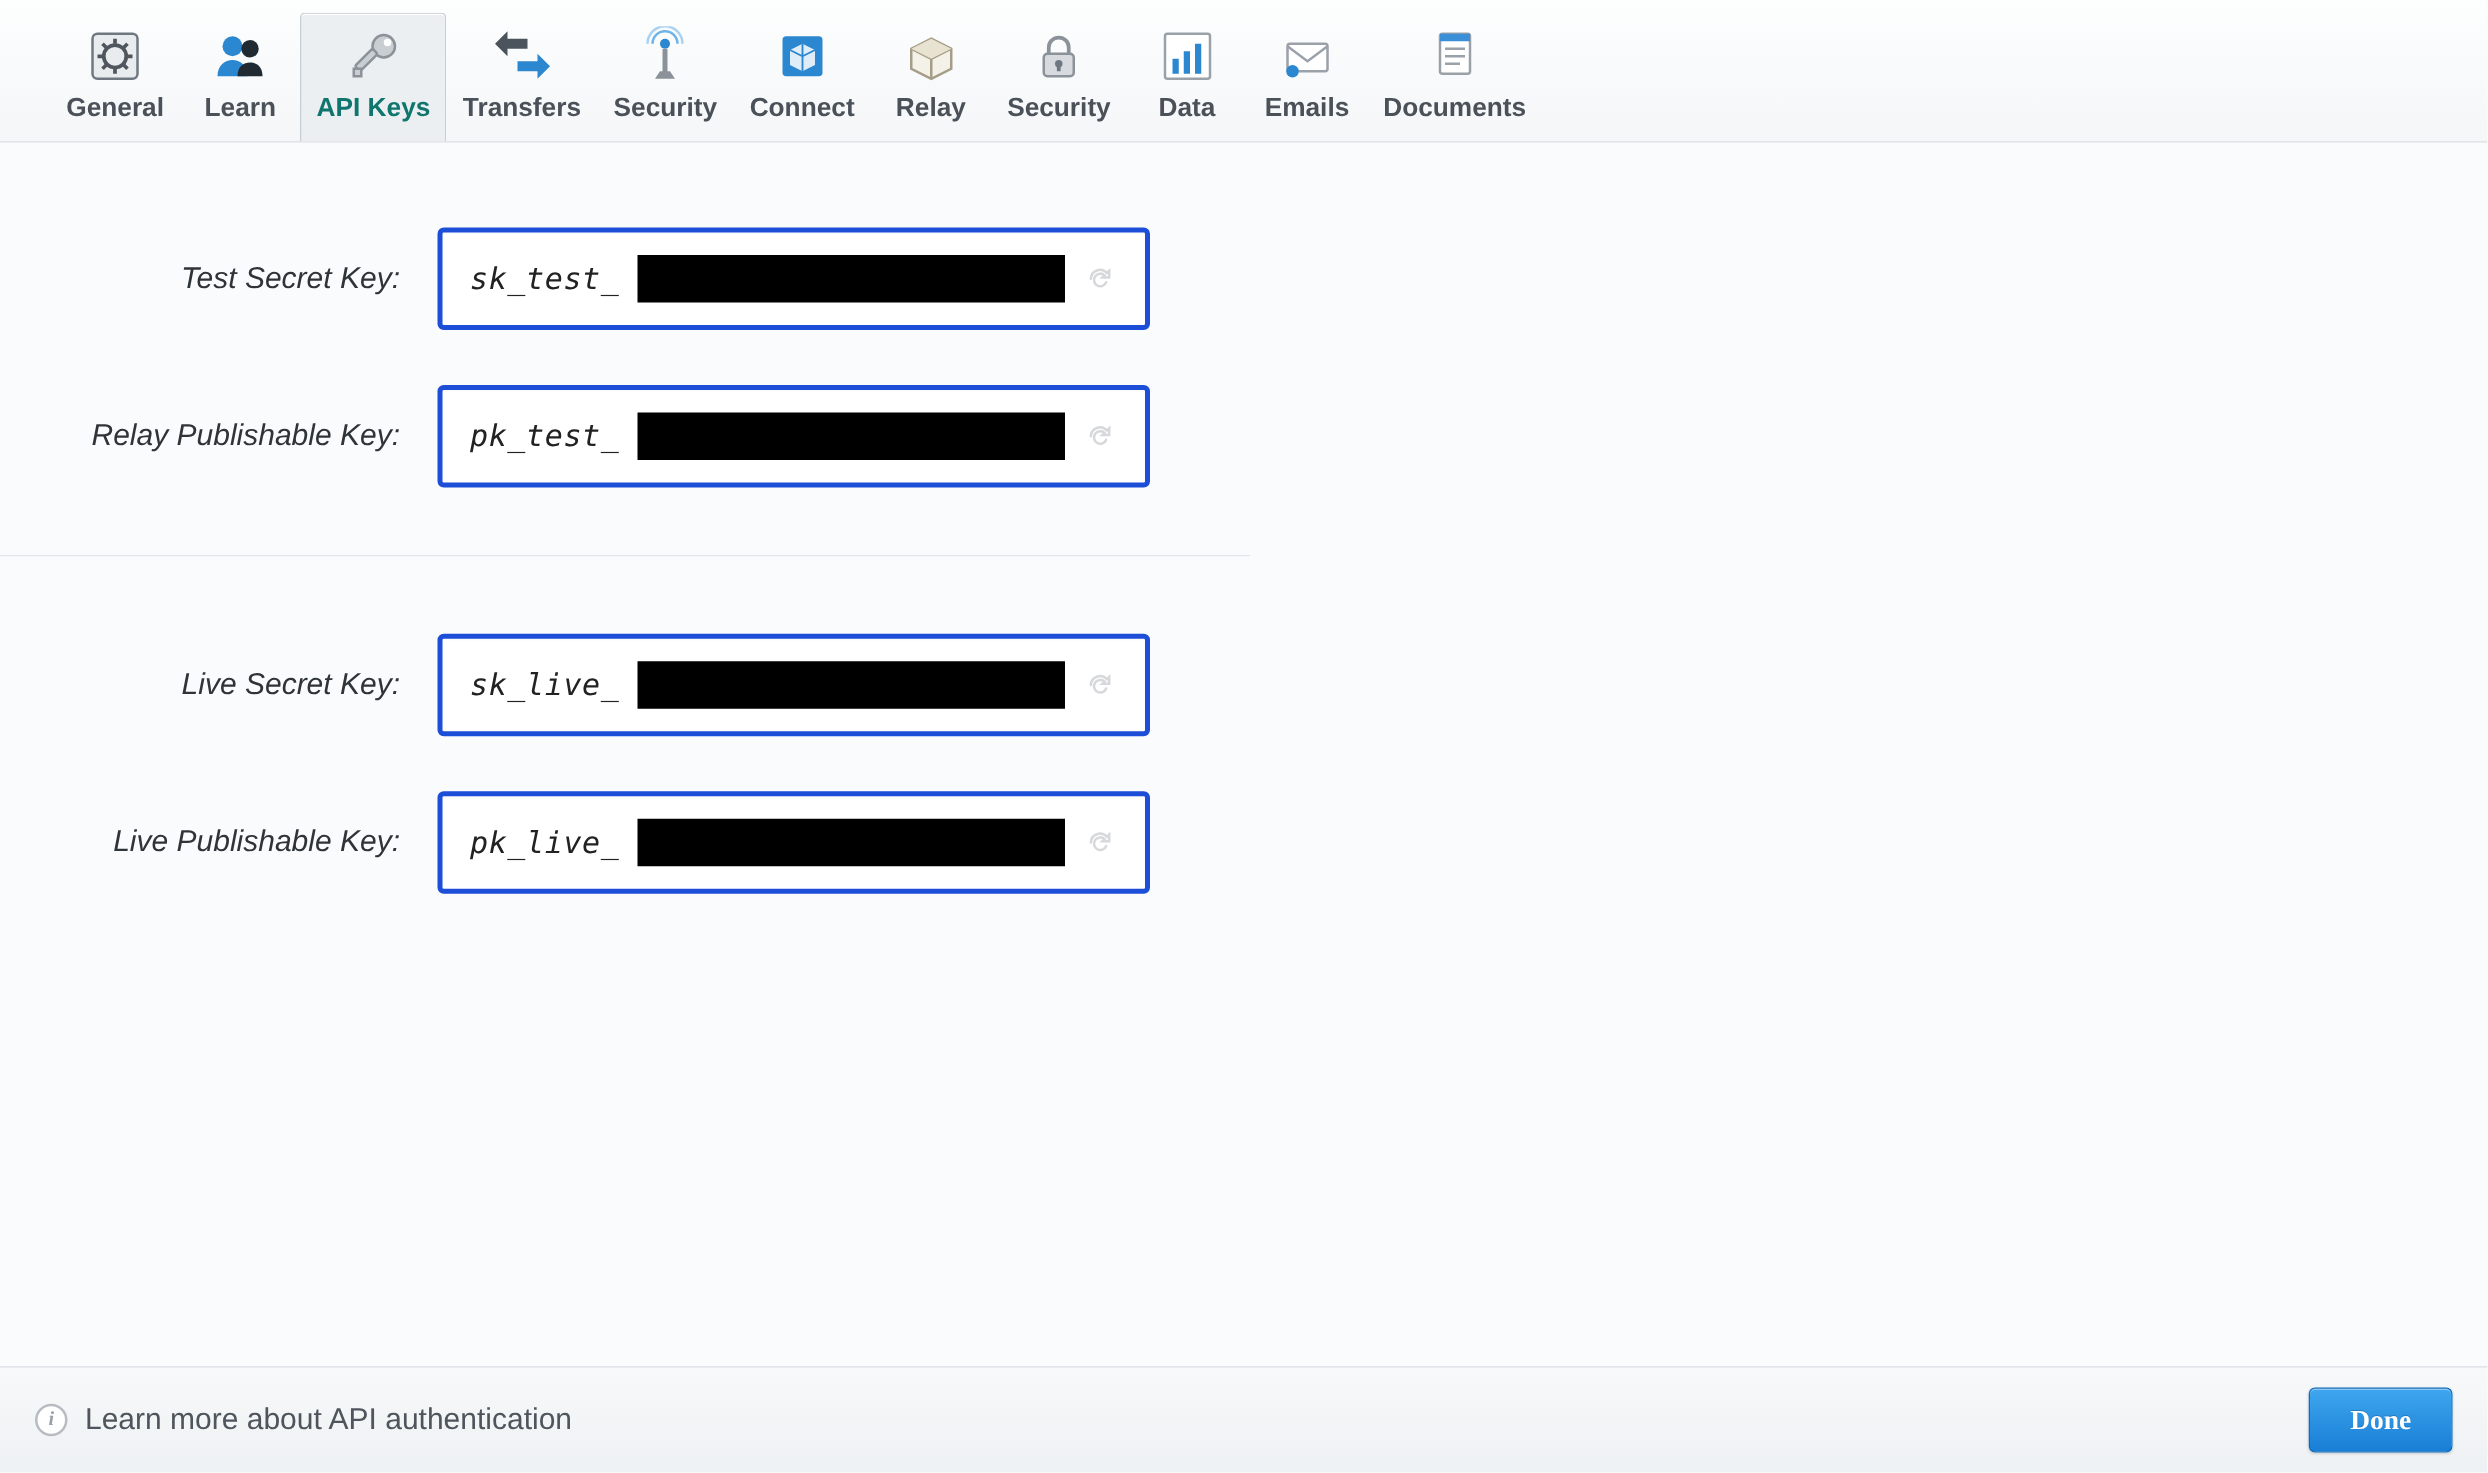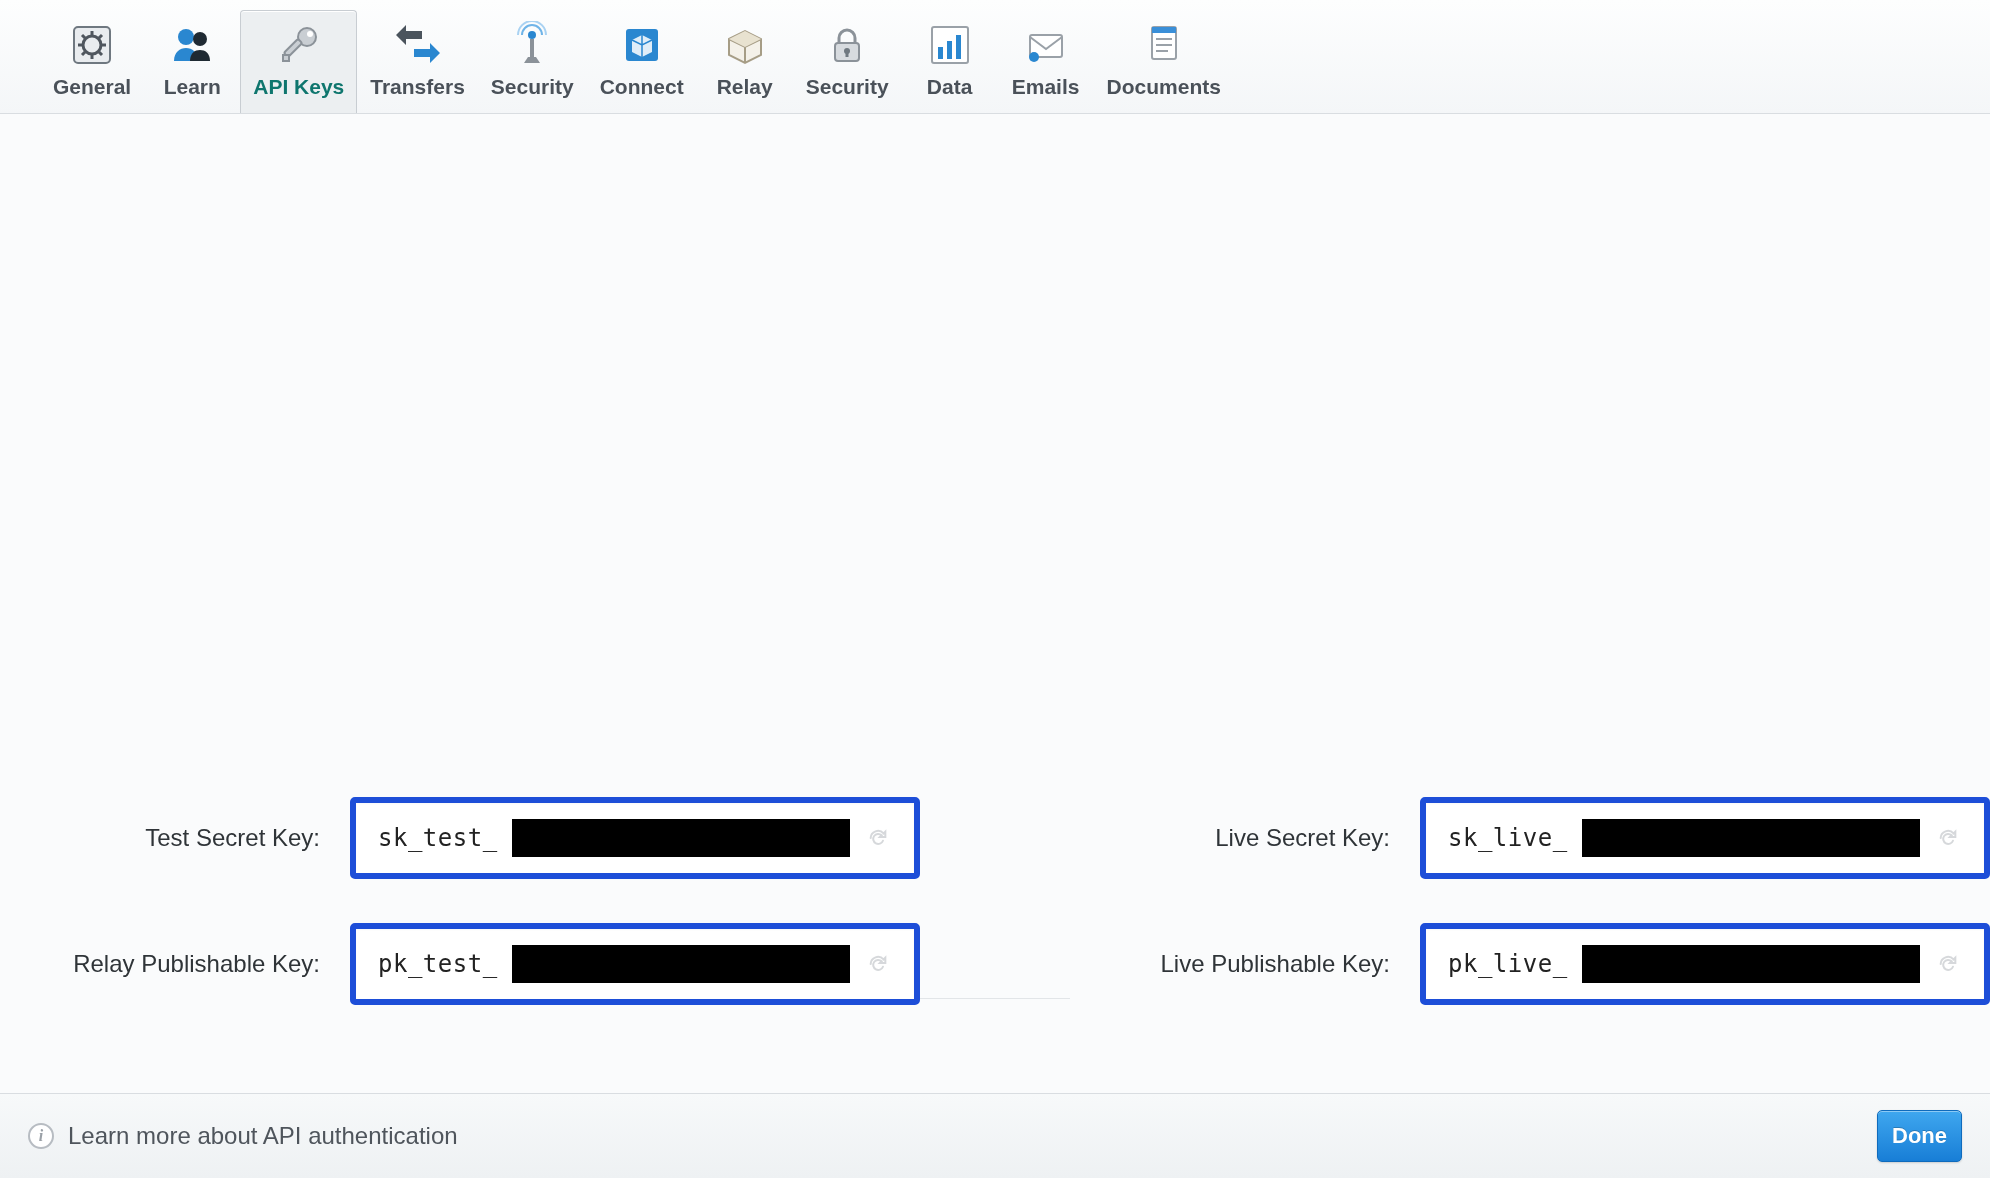--- a/index.html
+++ b/index.html
@@ -51,23 +51,24 @@
     align-items: center;
     justify-content: center;
     margin-bottom: 6px;
   }
   .tool .label { white-space: nowrap; }
 
   
   .content {
     flex: 1;
     display: flex;
-    flex-direction: row;
-    align-items: flex-end;
+    flex-direction: column;
+    align-items: flex-start;
     padding: 40px 0 60px 0;
+    font-style: italic;
   }
   .group {
     width: 1000px;
     max-width: 92%;
     display: flex;
     flex-direction: column;
     gap: 44px;
     padding: 28px 0;
   }
   .divider {
@@ -84,21 +85,21 @@
   }
   .row-label {
     flex: 0 0 320px;
     text-align: right;
     font-size: 24px;
     color: #2f3438;
   }
   .keybox {
     flex: 0 0 570px;
     height: 82px;
-    border: 6px solid #1d4ed8;
+    border: 4px solid #1d4ed8;
     border-radius: 5px;
     background: #fff;
     display: flex;
     align-items: center;
     padding: 0 22px;
     gap: 14px;
     box-shadow: inset 0 1px 2px rgba(0,0,0,0.03);
   }
   .key-prefix {
     font-family: "Menlo", "Consolas", monospace;
@@ -150,26 +151,27 @@
     font-weight: bold;
     color: #9aa0a7;
     font-size: 16px;
     background: #fff;
   }
   .done-btn {
     background: linear-gradient(#3fa7ef, #187ed6);
     color: #fff;
     font-size: 22px;
     font-weight: 600;
-    padding: 12px 14px;
+    padding: 12px 32px;
     border: 1px solid #0f6bbd;
     border-radius: 5px;
     cursor: pointer;
     box-shadow: inset 0 1px 0 rgba(255,255,255,0.4), 0 1px 2px rgba(0,0,0,0.15);
     text-shadow: 0 -1px 0 rgba(0,0,0,0.2);
+    font-family: Liberation Serif, serif;
   }
 
   
   svg { display: block; }
 </style>
 </head>
 <body>
 
 <div class="toolbar" id="toolbar">
     <div class="tool">

